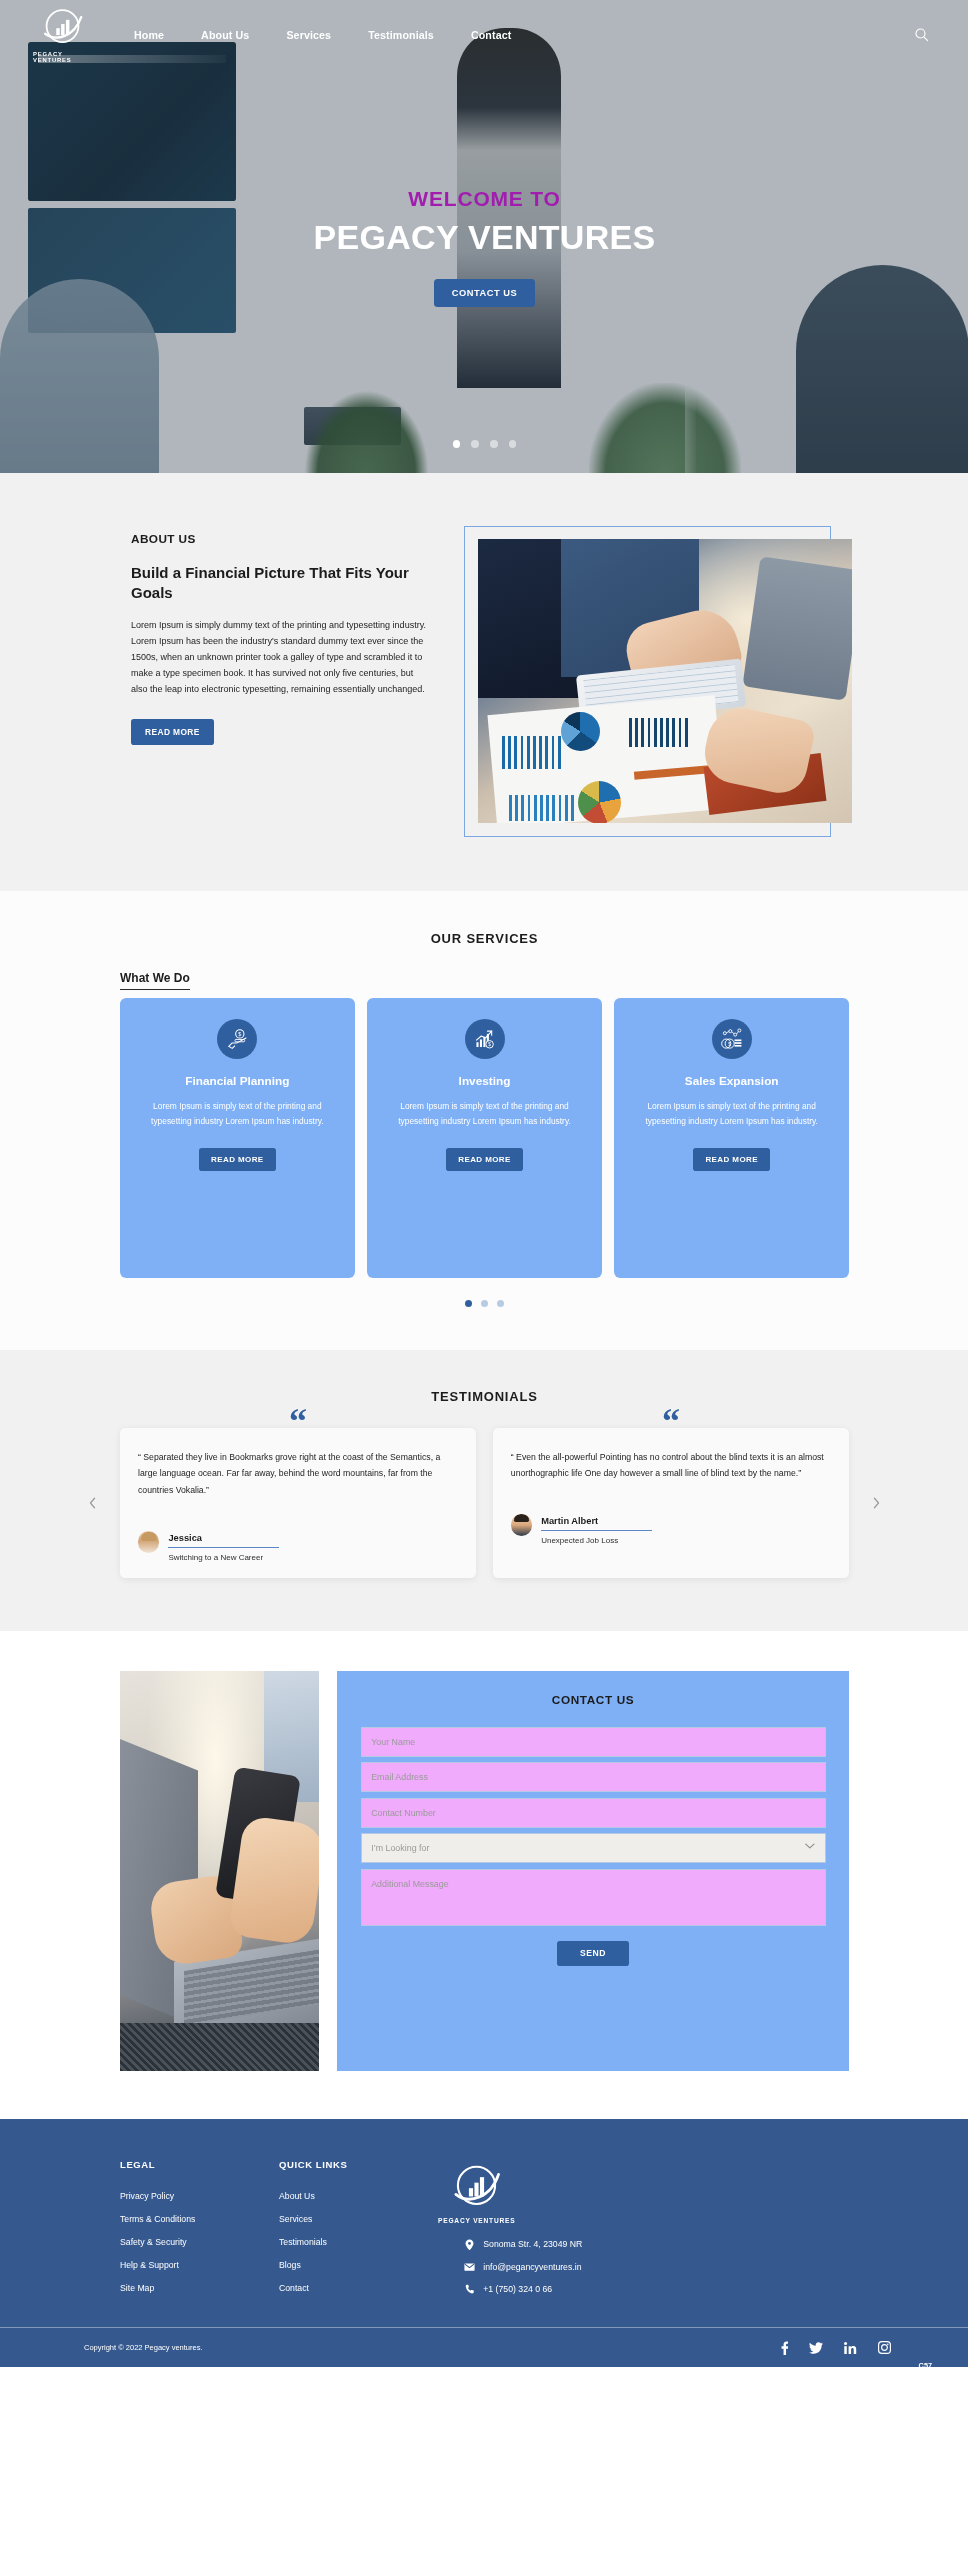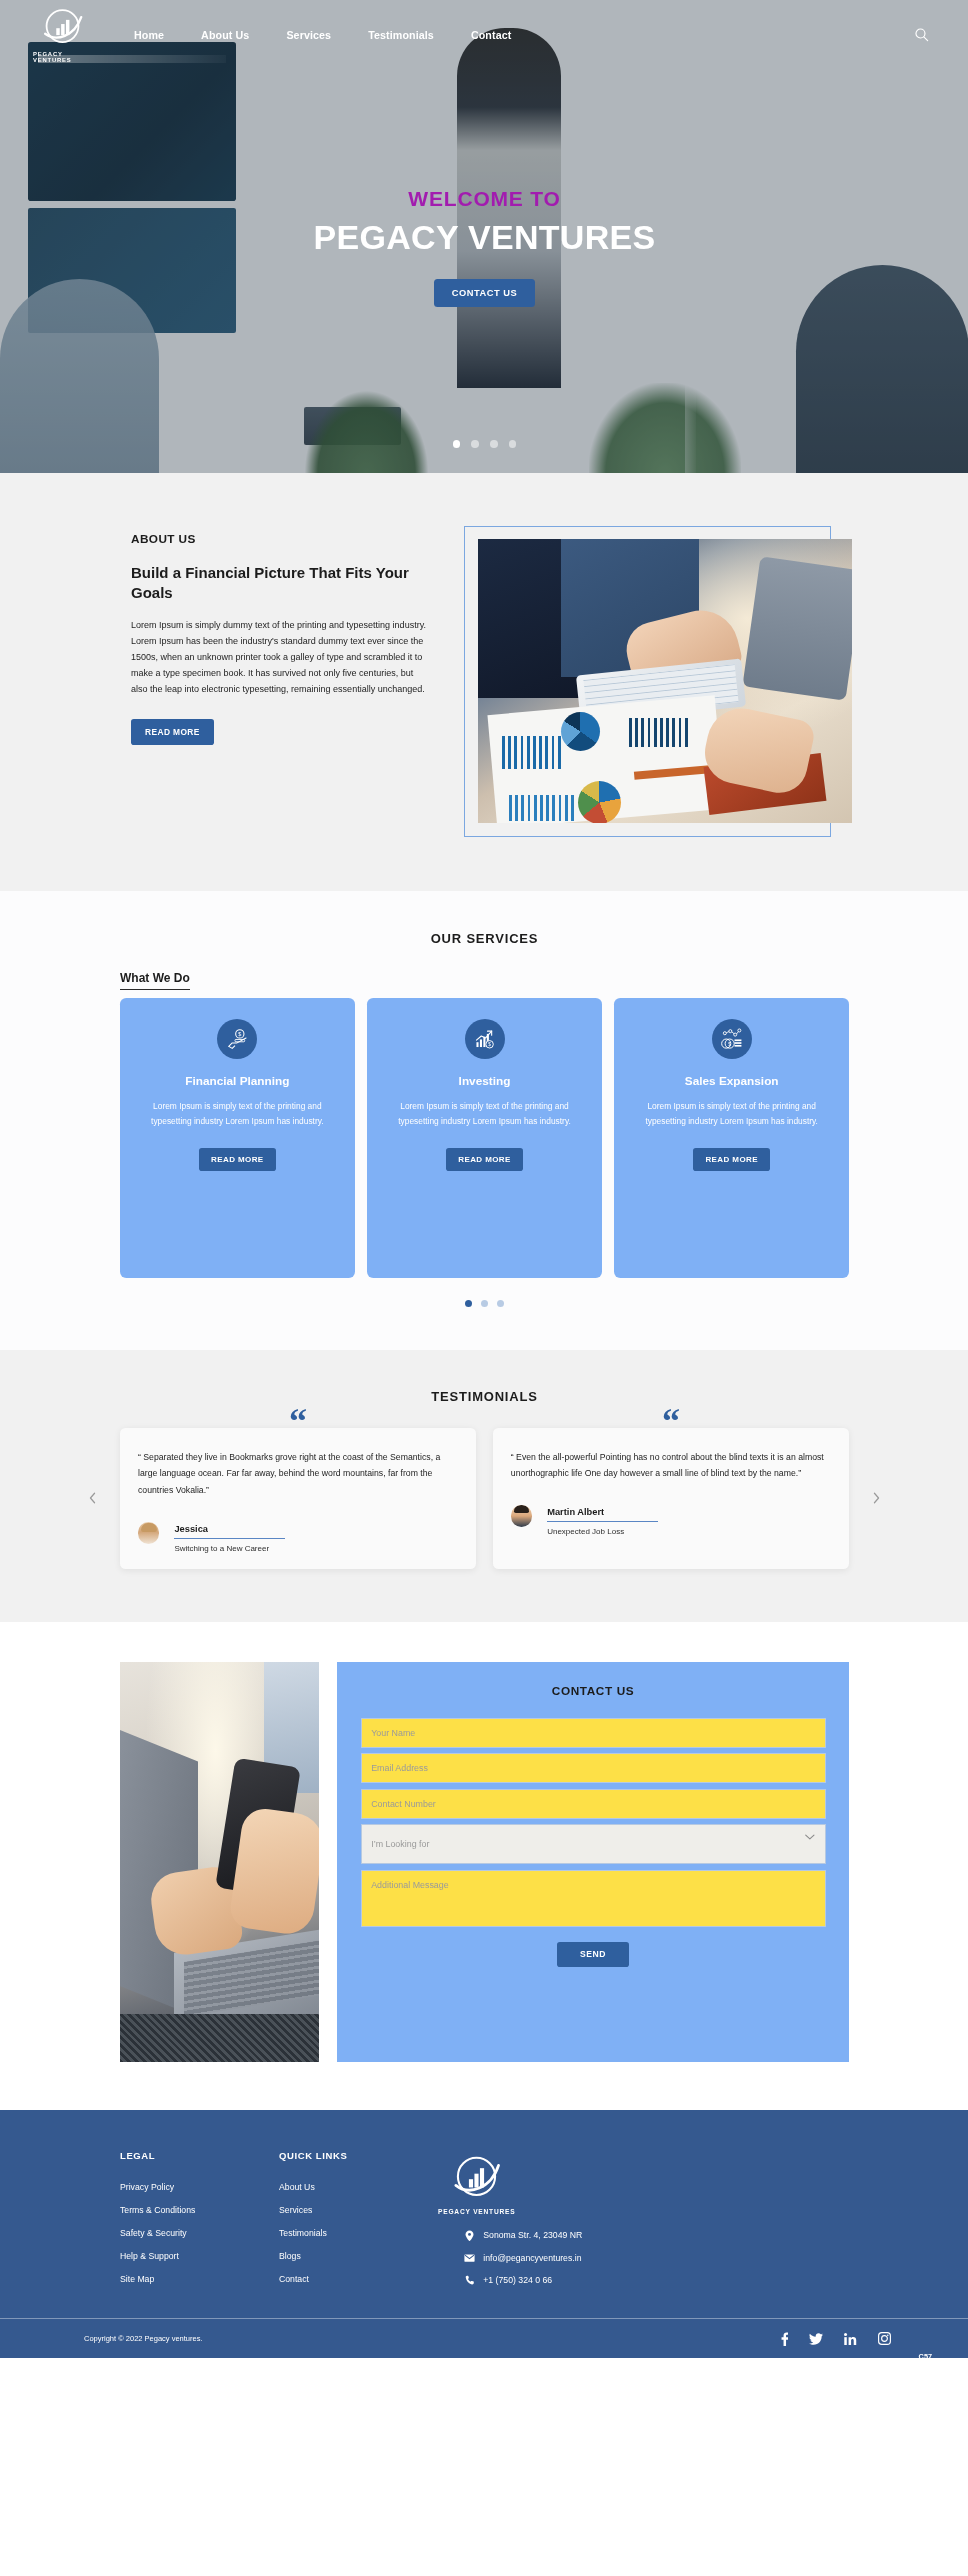--- a/index.html
+++ b/index.html
@@ -176,21 +176,21 @@
   .t-card {
     flex:1; background:#fafafa; border-radius:5.5px; padding:21px 18px 16.6px;
     box-shadow:0 1.4px 7px rgba(0,0,0,.07); position:relative;
   }
   .t-quote {
     position:absolute; top:-18.7px; left:50%; transform:translateX(-50%);
     font-size:36px; color:#2f5f9e; font-weight:bold; line-height:.7;
     font-family:"Liberation Serif", serif;
   }
   .t-text { font-size:8.7px; line-height:1.95; color:#232323; }
-  .t-person { display:flex; align-items:flex-start; gap:15px; margin-top:23px; }
+  .t-person { display:flex; align-items:flex-start; gap:9px; margin-top:32px; }
   .t-avatar { width:21.4px; height:21.4px; border-radius:50%; flex:none; overflow:hidden; position:relative; }
   .t-av-f { background:linear-gradient(180deg,#e8c9a6 0%,#d3a679 45%,#f0e3d4 100%); }
   .t-av-f:after{content:"";position:absolute;left:2.8px;top:0.7px;width:16px;height:9px;border-radius:8.3px 8.3px 2.8px 2.8px;background:#c79a63;}
   .t-av-m { background:linear-gradient(180deg,#f0d3b4 0%,#dba87c 50%,#2e3a4a 100%); }
   .t-av-m:after{content:"";position:absolute;left:3.5px;top:0;width:14.5px;height:7.6px;border-radius:7.6px 7.6px 2.1px 2.1px;background:#2a211b;}
   .t-name { font-size:9.3px; font-weight:bold; padding-bottom:3.5px; border-bottom:0.7px solid #5a86c4; display:inline-block; min-width:111px; }
   .t-role { font-size:8px; color:#2e2e2e; margin-top:4.8px; }
   .t-arrow {
     position:absolute; top:50%; transform:translateY(-50%); color:#9a9a9a;
     font-size:12.5px; cursor:pointer; user-select:none;
@@ -221,28 +221,28 @@
   .ci-hand2 { position:absolute; left:116px; top:149px; width:83px; height:121px;
     background:linear-gradient(160deg,#f3d6b7,#ddab80); border-radius:24px 31px 28px 21px; transform:rotate(8deg); }
   .ci-sleeve { position:absolute; right:-7px; top:0; width:62px; height:131px;
     background:linear-gradient(170deg,#cfd9e4,#9fb1c4); }
   .ci-table { position:absolute; left:0; bottom:0; width:199px; height:48px;
     background:repeating-linear-gradient(45deg,#2b3138 0 2.8px,#4a5158 2.8px 5.5px); }
 
   .c-form { flex:1; background:#7fb0f5; padding:22px 23.5px 28px; }
   .c-form h3 { text-align:center; font-size:11.8px; font-weight:bold; letter-spacing:0.6px; margin-bottom:19.4px; }
   .fld {
-    width:100%; height:30px; background:#fde047; border:0.7px solid #b6c9e2;
+    width:100%; height:30px; background:#f0abfc; border:0.7px solid #b6c9e2;
     padding:0 9.7px; font-size:8.9px; color:#2a2a2a; margin-bottom:5.5px;
     font-family:"Liberation Sans", sans-serif; display:block;
   }
   .fld::placeholder { color:#9a9a9a; }
   .fld-sel { position:relative; margin-bottom:5.5px; }
   .fld-sel select {
-    width:100%; height:40px; background:#efeeea; border:0.7px solid #b6c9e2;
+    width:100%; height:30px; background:#efeeea; border:0.7px solid #b6c9e2;
     padding:0 9.7px; font-size:8.9px; color:#9a9a9a; appearance:none;
     font-family:"Liberation Sans", sans-serif;
   }
   .fld-sel .chev { position:absolute; right:11px; top:9.7px; pointer-events:none; color:#8b8b8b; }
   textarea.fld { height:57px; padding-top:9px; resize:none; }
   .send-wrap { text-align:center; margin-top:15px; }
   .send {
     background:#2f5f9e; color:#fff; border:none; padding:7.6px 23.5px; border-radius:2.8px;
     font-size:8.6px; font-weight:bold; letter-spacing:0.5px; cursor:pointer;
   }

